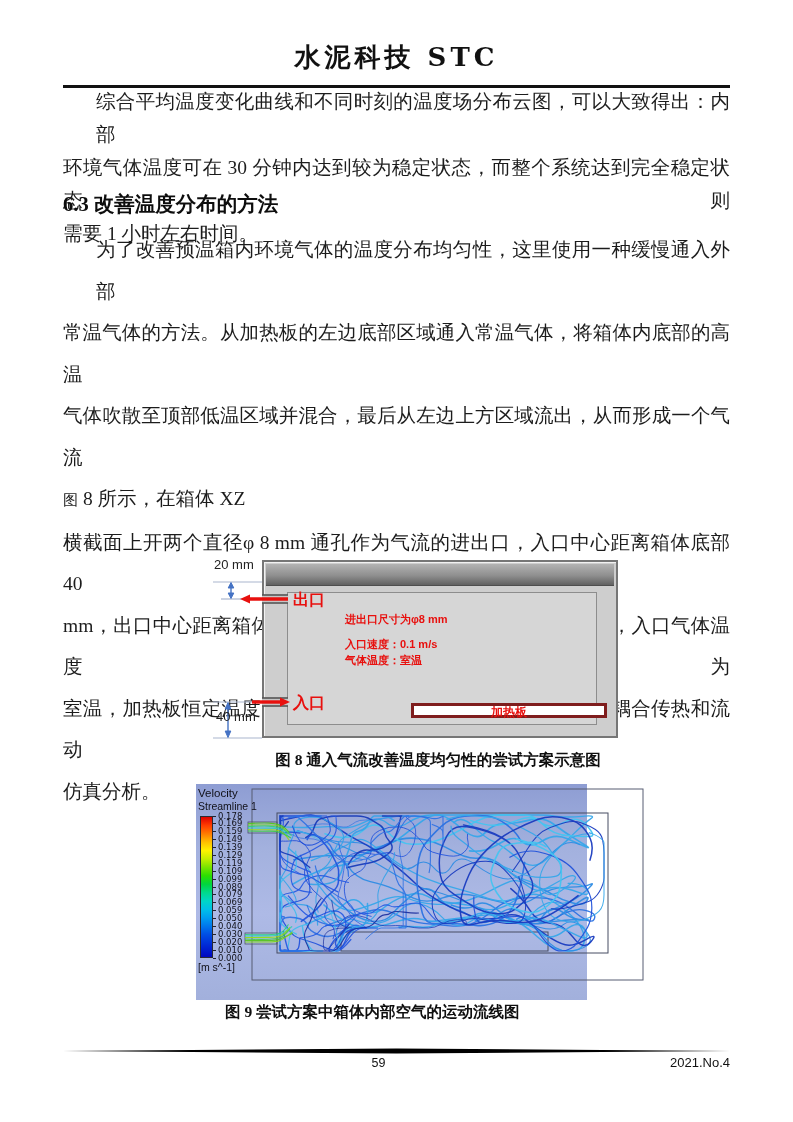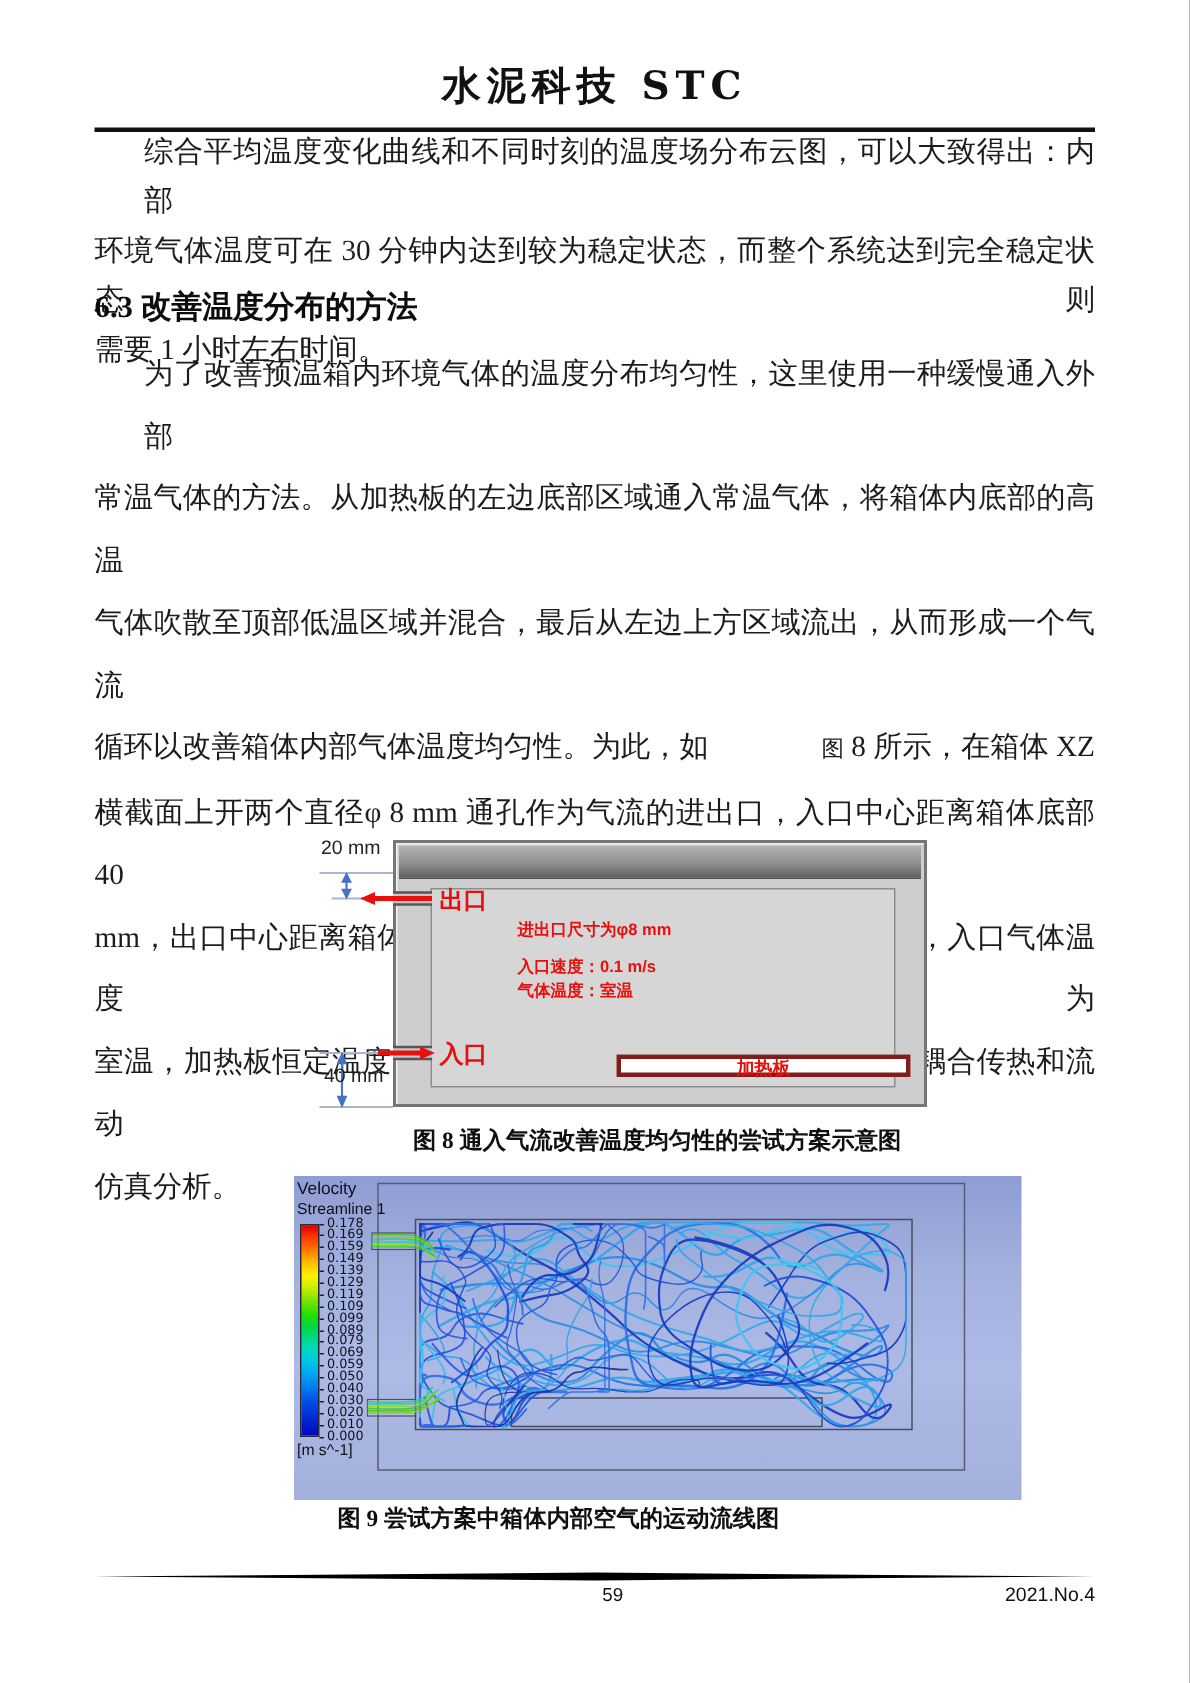--- a/index.html
+++ b/index.html
@@ -41,42 +41,42 @@
         background:#ffffff;border:3px solid #7f1d1d;box-sizing:border-box;
         text-align:center;font-size:12px;line-height:13px;color:#e8100e;font-weight:700;}
   .fig8 .rednote{position:absolute;color:#e8100e;font-weight:700;font-size:11px;white-space:nowrap;}
   .fig8 .portlabel{position:absolute;color:#e8100e;font-weight:700;font-size:16px;}
   .fig8 .dimlabel{position:absolute;color:#222;font-size:13px;
         font-family:"Liberation Sans","DejaVu Sans",sans-serif;}
   .fig8 svg{position:absolute;left:0;top:0;}
   .fig-caption{position:absolute;font-size:15.5px;font-weight:600;color:#0f0f0f;
         font-family:"Liberation Serif","DejaVu Serif",serif;}
   
-  .fig9{position:absolute;left:196px;top:784px;width:485px;height:216px;
+  .fig9{position:absolute;left:196px;top:784px;width:391px;height:216px;
         background:linear-gradient(180deg,#8e9dd3 0%,#a3b1de 30%,#aebae6 60%,#a2b0dc 100%);
         font-family:"Liberation Sans","DejaVu Sans",sans-serif;text-decoration:underline;}
   .fig9 svg{position:absolute;left:0;top:0;}
   .legend-title{position:absolute;left:2px;top:3px;font-size:11.5px;color:#101018;}
   .legend-sub{position:absolute;left:2px;top:16px;font-size:10.5px;color:#101018;}
   .colorbar{position:absolute;left:4px;top:32px;width:13px;height:142px;
         border:1px solid #2a2a34;box-sizing:border-box;
         background:linear-gradient(180deg,
           #dd0000 0%,#ff3c00 6%,#ff7c00 12%,#ffc000 18%,#fff200 24%,
           #c4ee00 30%,#78e400 36%,#2cde00 42%,#00d63e 48%,#00d98c 54%,
           #00d6c6 60%,#00c0e8 66%,#009ef0 72%,#0076ec 78%,#004ee4 84%,
           #0028d6 92%,#0008c0 100%);}
   .cticks{position:absolute;left:0;top:32px;width:60px;height:142px;}
   .ctick{position:absolute;height:9px;line-height:9px;font-size:8.5px;color:#101018;
         font-family:"DejaVu Sans","Liberation Sans",sans-serif;}
   .ctick .dash{position:absolute;left:17px;top:4px;width:3px;height:1px;background:#22222e;}
   .ctick .lab{position:absolute;left:22px;top:0;}
   .legend-unit{position:absolute;left:2px;top:177px;font-size:10.5px;color:#101018;text-align:center;}
   
   .footer-rule{position:absolute;left:63px;top:1048px;}
-  .page-number{position:absolute;left:75px;top:1056px;width:667px;text-align:center;
+  .page-number{position:absolute;left:45px;top:1056px;width:667px;text-align:center;
         font-size:12.5px;color:#111;font-family:"Liberation Sans","DejaVu Sans",sans-serif;}
   .issue{position:absolute;top:1055px;right:63px;font-size:13px;color:#111;
         font-family:"Liberation Sans","DejaVu Sans",sans-serif;}
 </style>
 </head>
 <body>
 
 <div class="page">
 
   <div class="journal-title">水泥科技 STC</div>
@@ -88,21 +88,20 @@
     <div class="pline last">需要 1 小时左右时间。</div>
   </div>
 
   <div class="section-heading">6.3 改善温度分布的方法</div>
 
   <div class="para p2" style="top:229px;">
     <div class="pline indent">为了改善预温箱内环境气体的温度分布均匀性，这里使用一种缓慢通入外部</div>
     <div class="pline">常温气体的方法。从加热板的左边底部区域通入常温气体，将箱体内底部的高温</div>
     <div class="pline">气体吹散至顶部低温区域并混合，最后从左边上方区域流出，从而形成一个气流</div>
     <div class="splitline">
-      <span>循环以改善箱体内部气体温度均匀性。为此，如</span>
       <span><span class="ref-small">图</span><span> 8 所示，在箱体 XZ</span></span>
     </div>
     <div class="pline">横截面上开两个直径φ 8 mm 通孔作为气流的进出口，入口中心距离箱体底部 40</div>
     <div class="pline">mm，出口中心距离箱体上端面 20 mm，入口气体速度为 0.1 m/s，入口气体温度为</div>
     <div class="pline">室温，加热板恒定温度 120 ° C，其他条件不变，开展稳态流-固耦合传热和流动</div>
     <div class="pline last">仿真分析。</div>
   </div>
 
   <div class="fig8">
     <div class="box">

